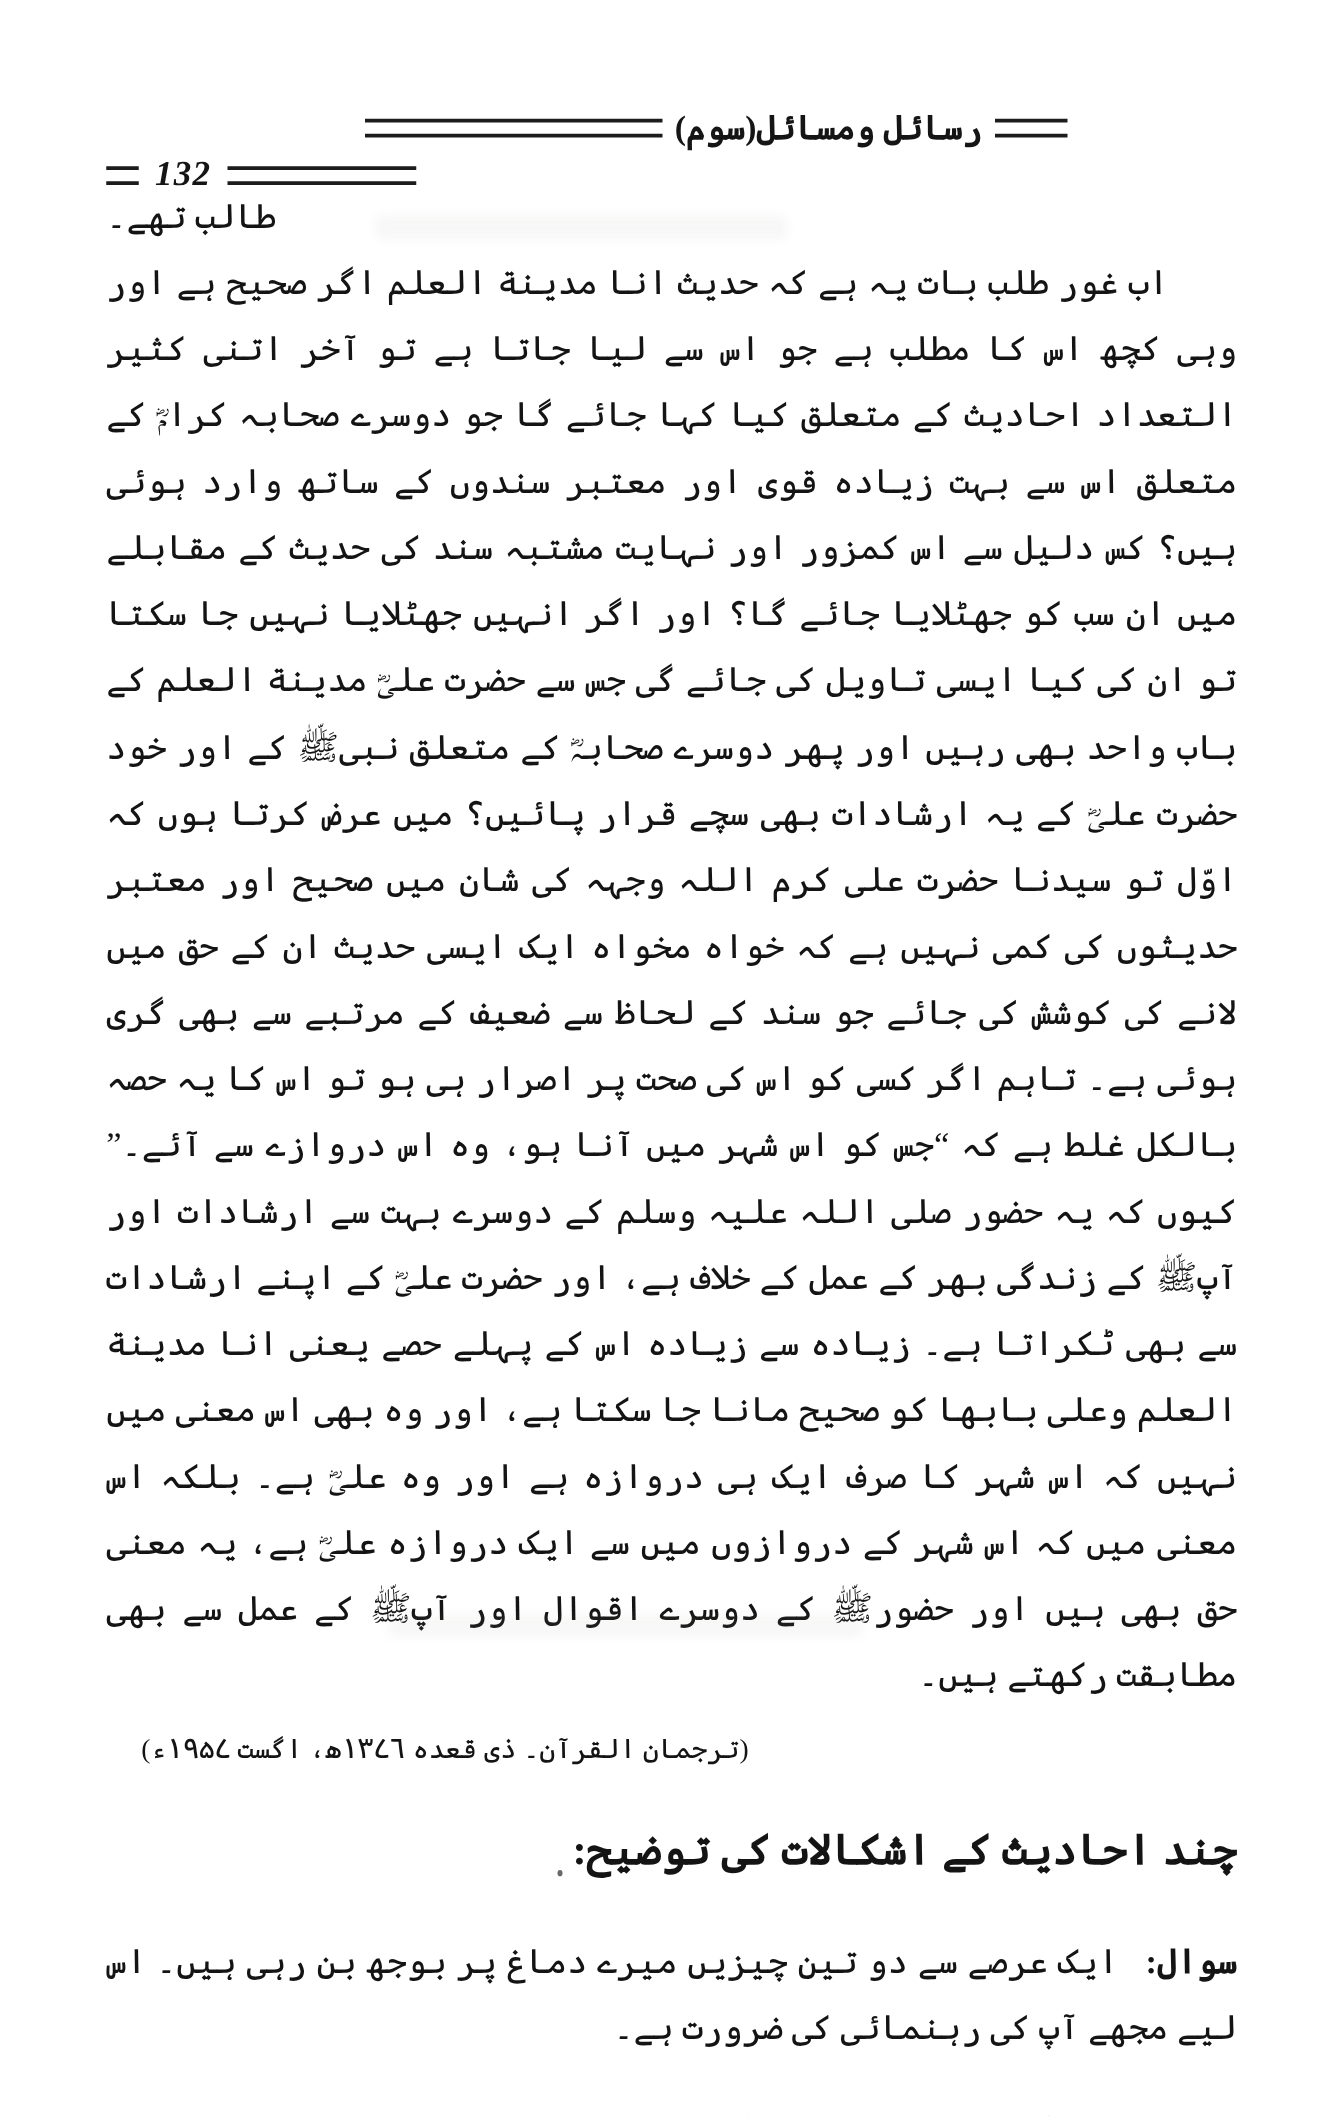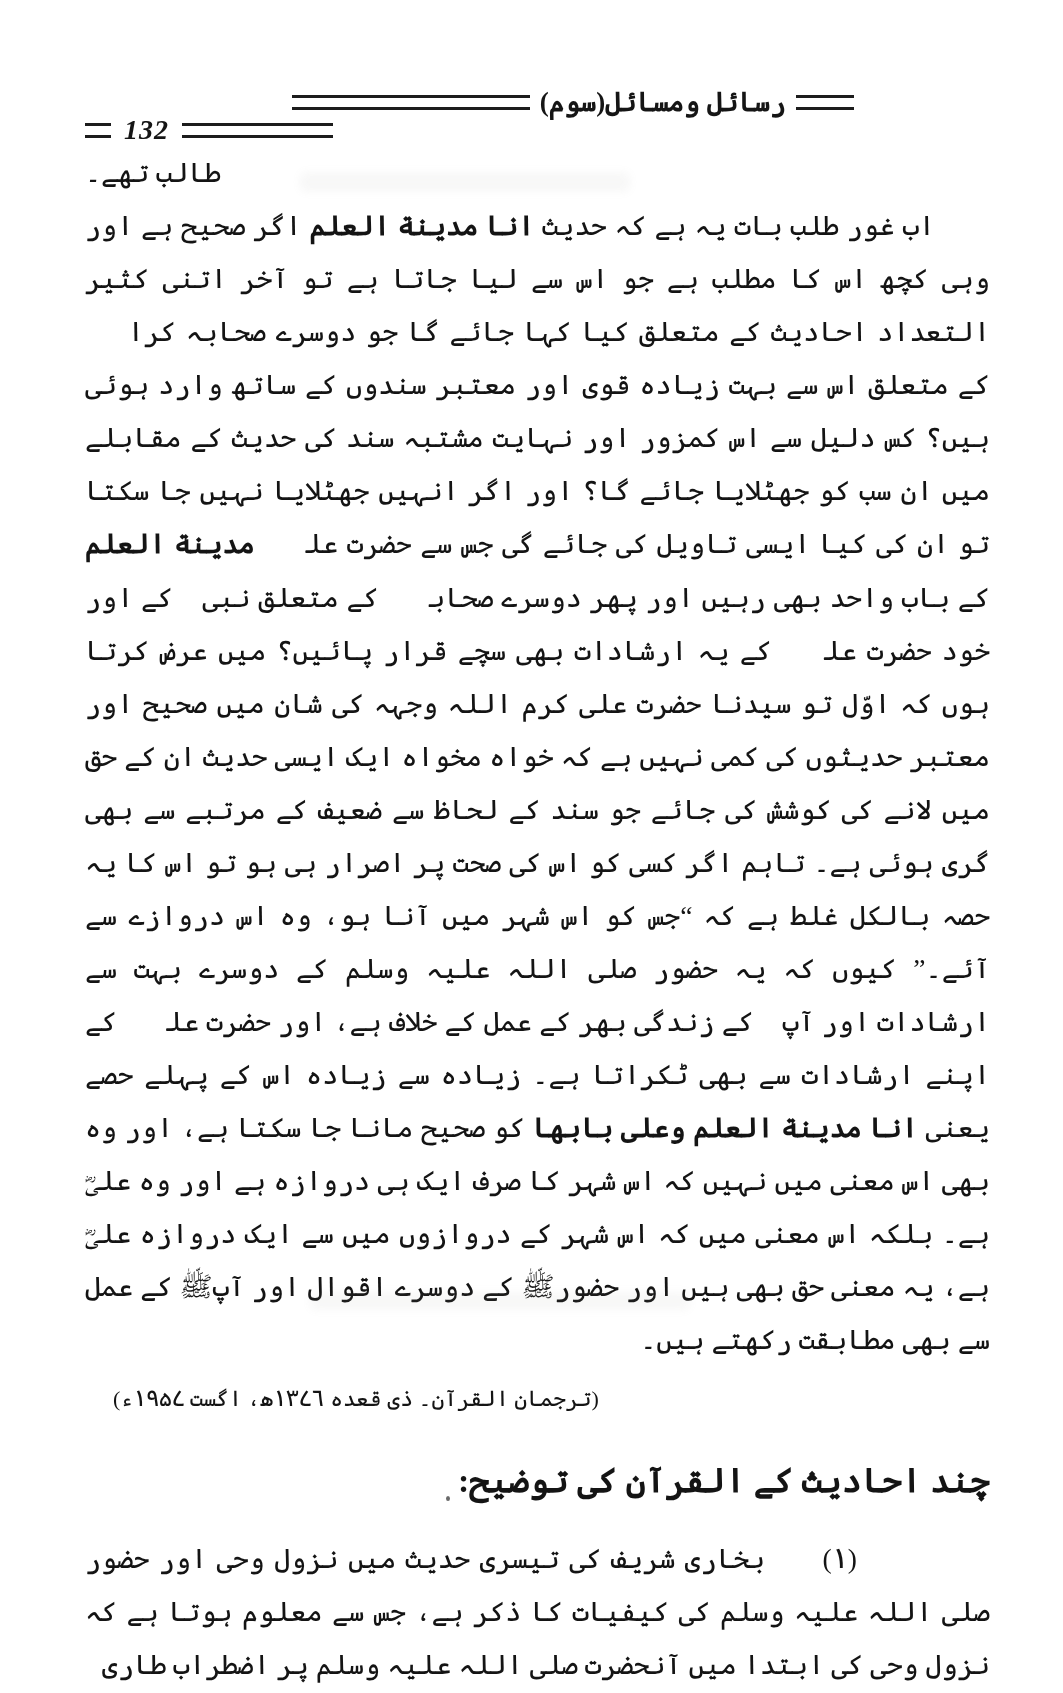--- a/index.html
+++ b/index.html
@@ -25,21 +25,21 @@
     position:absolute;top:86px;left:292px;width:562px;
     display:flex;align-items:center;gap:10px;
   }
   .header-title-row .dline.long{flex:1;}
   .header-title-row .dline.short{width:58px;}
   .header-title{
     font-size:27px;font-weight:bold;white-space:nowrap;
     direction:rtl;
   }
   .header-num-row{
-    position:absolute;top:114px;left:85px;width:248px;
+    position:absolute;top:124px;left:85px;width:248px;
     display:flex;align-items:center;gap:13px;
   }
   .header-num-row .dline.short{width:26px;}
   .header-num-row .dline.long{flex:1;}
   .page-number{
     font-size:28px;font-weight:bold;font-style:italic;
     letter-spacing:1px;white-space:nowrap;
   }
 
   
@@ -54,21 +54,21 @@
   .opening-line{
     text-align:left;
     padding-left:0;
     padding-right:198px;
   }
   .main-paragraph{
     margin:0;
     text-indent:55px;
   }
   .seg-normal{font-weight:normal;}
-  .seg-arabic-bold{font-weight:bold;}
+  .seg-arabic-bold{font-weight:normal;}
   .citation{
     margin-top:12px;
     font-size:22px;
     text-align:left;
     padding-left:28px;
   }
   .section-heading{
     margin-top:34px;
     font-size:34px;
     font-weight:bold;
@@ -116,22 +116,26 @@
   </div>
 
   <div class="body-text">
 
     <div class="opening-line">طالب تھے۔</div>
 
     <p class="main-paragraph"><span class="seg-normal">اب غور طلب بات یہ ہے کہ حدیث </span><span class="seg-arabic-bold">انا مدینة العلم</span><span class="seg-normal"> اگر صحیح ہے اور وہی کچھ اس کا مطلب ہے جو اس سے لیا جاتا ہے تو آخر اتنی کثیر التعداد احادیث کے متعلق کیا کہا جائے گا جو دوسرے صحابہ کرامؓ کے متعلق اس سے بہت زیادہ قوی اور معتبر سندوں کے ساتھ وارد ہوئی ہیں؟ کس دلیل سے اس کمزور اور نہایت مشتبہ سند کی حدیث کے مقابلے میں ان سب کو جھٹلایا جائے گا؟ اور اگر انہیں جھٹلایا نہیں جا سکتا تو ان کی کیا ایسی تاویل کی جائے گی جس سے حضرت علیؓ </span><span class="seg-arabic-bold">مدینة العلم</span><span class="seg-normal"> کے باب واحد بھی رہیں اور پھر دوسرے صحابہؓ کے متعلق نبیﷺ کے اور خود حضرت علیؓ کے یہ ارشادات بھی سچے قرار پائیں؟ میں عرض کرتا ہوں کہ اوّل تو سیدنا حضرت علی کرم اللہ وجہہ کی شان میں صحیح اور معتبر حدیثوں کی کمی نہیں ہے کہ خواہ مخواہ ایک ایسی حدیث ان کے حق میں لانے کی کوشش کی جائے جو سند کے لحاظ سے ضعیف کے مرتبے سے بھی گری ہوئی ہے۔ تاہم اگر کسی کو اس کی صحت پر اصرار ہی ہو تو اس کا یہ حصہ بالکل غلط ہے کہ “جس کو اس شہر میں آنا ہو، وہ اس دروازے سے آئے۔” کیوں کہ یہ حضور صلی اللہ علیہ وسلم کے دوسرے بہت سے ارشادات اور آپﷺ کے زندگی بھر کے عمل کے خلاف ہے، اور حضرت علیؓ کے اپنے ارشادات سے بھی ٹکراتا ہے۔ زیادہ سے زیادہ اس کے پہلے حصے یعنی </span><span class="seg-arabic-bold">انا مدینة العلم وعلی بابها</span><span class="seg-normal"> کو صحیح مانا جا سکتا ہے، اور وہ بھی اس معنی میں نہیں کہ اس شہر کا صرف ایک ہی دروازہ ہے اور وہ علیؓ ہے۔ بلکہ اس معنی میں کہ اس شہر کے دروازوں میں سے ایک دروازہ علیؓ ہے، یہ معنی حق بھی ہیں اور حضورﷺ کے دوسرے اقوال اور آپﷺ کے عمل سے بھی مطابقت رکھتے ہیں۔</span></p>
 
     <div class="citation">(ترجمان القرآن۔ ذی قعدہ ۱۳۷۶ھ، اگست ۱۹۵۷ء)</div>
 
-    <div class="section-heading">چند احادیث کے القرآن کی توضیح:</div>
+    <div class="section-heading">چند احادیث کے اشکالات کی توضیح:</div>
 
+    <p class="question-paragraph">
+      <span class="question-label">سوال:</span>
+      <span class="question-text">ایک عرصے سے دو تین چیزیں میرے دماغ پر بوجھ بن رہی ہیں۔ اس لیے مجھے آپ کی رہنمائی کی ضرورت ہے۔</span>
+    </p>
 
     <p class="list-item-1">
       <span class="item-number">(۱)</span>
       <span class="item-text">بخاری شریف کی تیسری حدیث میں نزول وحی اور حضور صلی اللہ علیہ وسلم کی کیفیات کا ذکر ہے، جس سے معلوم ہوتا ہے کہ نزول وحی کی ابتدا میں آنحضرت صلی اللہ علیہ وسلم پر اضطراب طاری</span>
     </p>
 
   </div>
 
   <div class="smudge a"></div>
   <div class="smudge b"></div>

